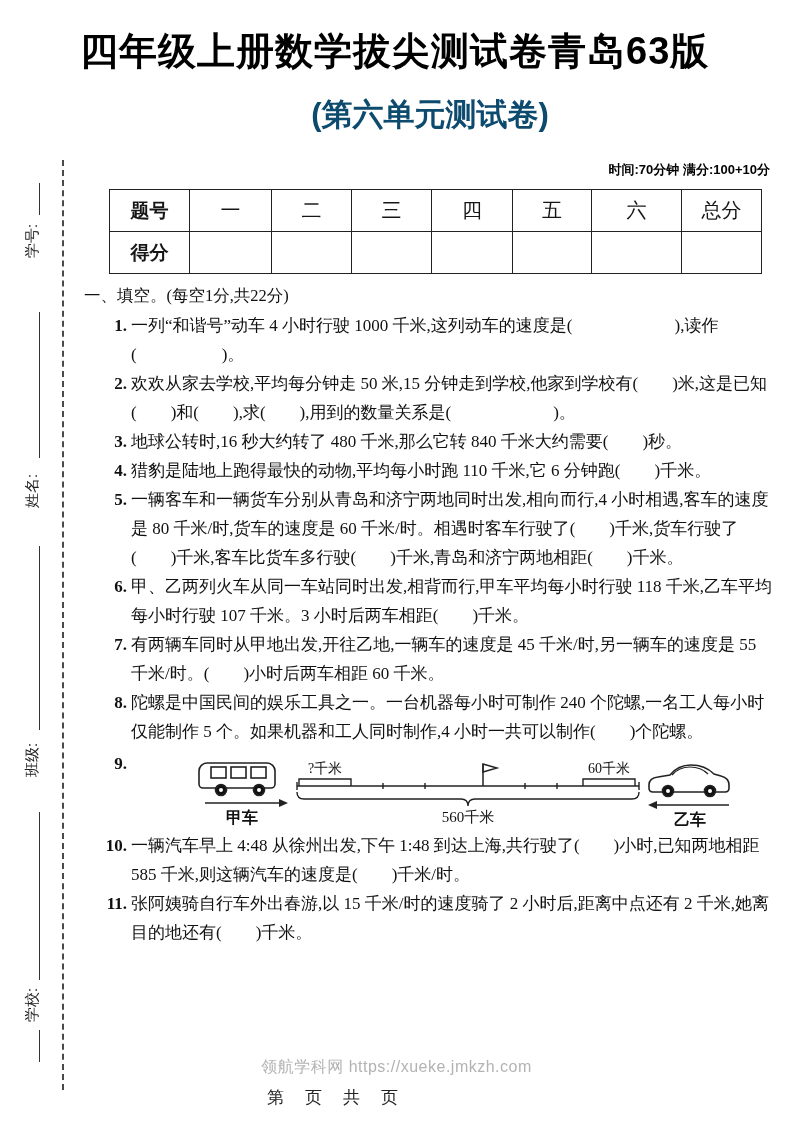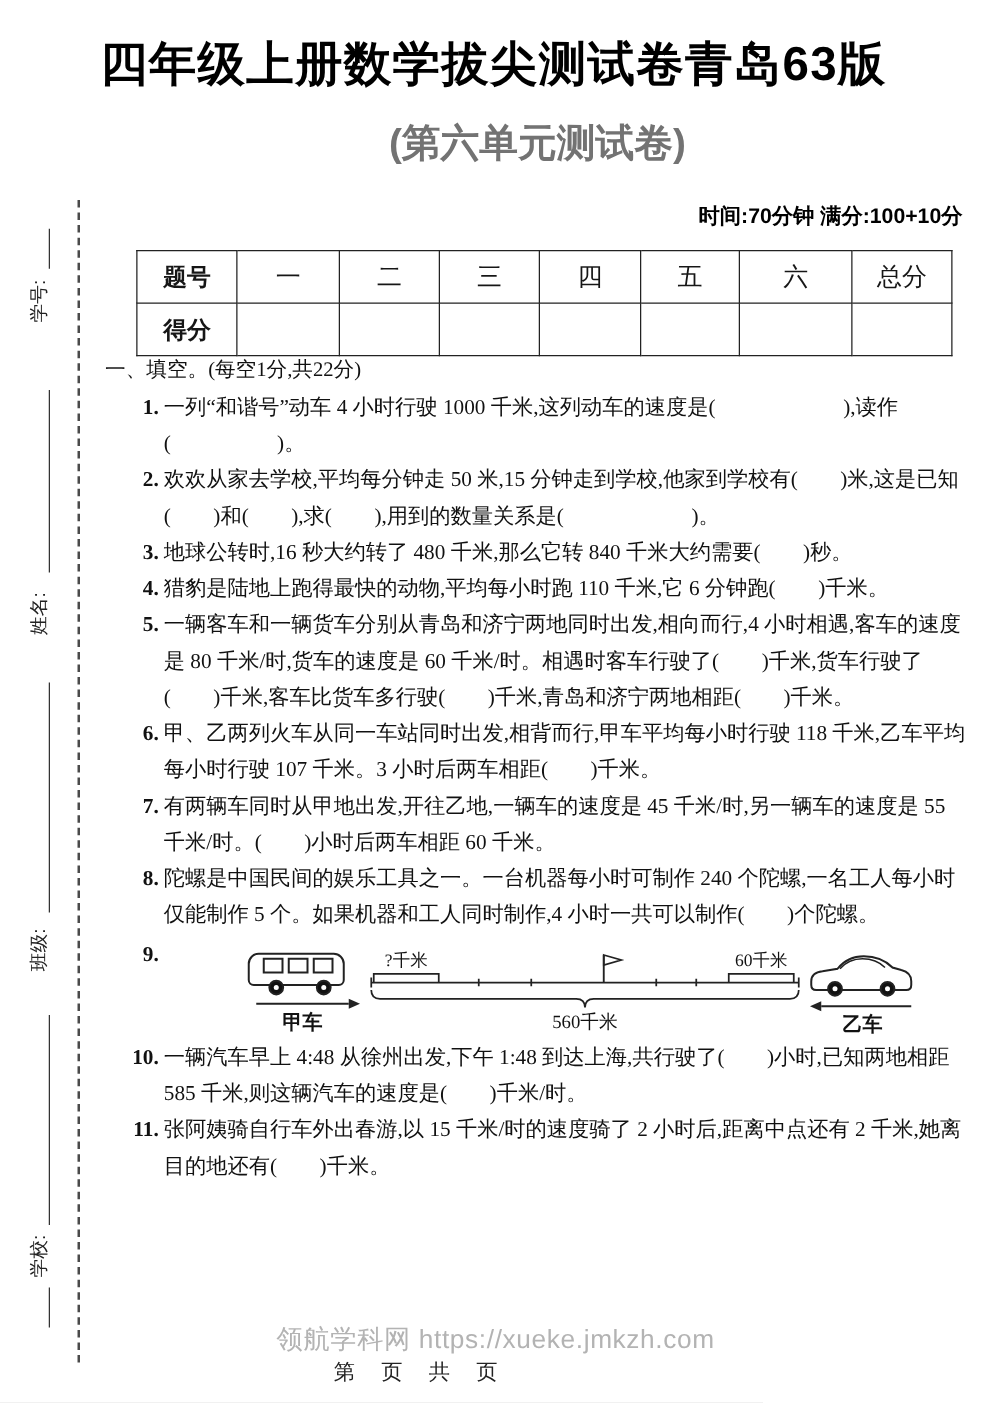--- a/index.html
+++ b/index.html
@@ -14,43 +14,43 @@
   .vline{position:absolute;left:39px;width:0;border-left:1.5px solid #333;}
   .vlabel{position:absolute;left:2px;width:60px;height:20px;line-height:20px;
     text-align:center;font-size:15px;font-family:"Liberation Sans","DejaVu Sans",sans-serif;
     transform:rotate(-90deg);color:#222;white-space:nowrap;}
   
   .title{position:absolute;top:26px;left:80px;width:700px;text-align:left;
     font-family:"Liberation Sans","DejaVu Sans",sans-serif;font-weight:bold;
     font-size:38px;letter-spacing:1px;color:#000;}
   .subtitle{position:absolute;top:94px;left:80px;width:700px;text-align:center;
     font-family:"Liberation Sans","DejaVu Sans",sans-serif;font-weight:bold;
-    font-size:31px;color:#737373;}
+    font-size:31px;color:#0c4a6e;}
   .exam-info{position:absolute;top:161px;right:23px;
     font-family:"Liberation Sans","DejaVu Sans",sans-serif;font-weight:bold;
-    font-size:17px;color:#000;}
-  
-  .score-table{position:absolute;top:200px;left:109px;border-collapse:collapse;
+    font-size:13px;color:#000;}
+  
+  .score-table{position:absolute;top:189px;left:109px;border-collapse:collapse;
     table-layout:fixed;width:652px;}
   .score-table td{border:1.8px solid #222;height:41px;text-align:center;
     font-size:20px;padding:0;}
   .score-table td.hd{font-weight:bold;font-size:19px;}
   
   .section-heading{position:absolute;top:285px;left:84px;font-size:16.5px;color:#111;}
   .questions{position:absolute;top:311px;left:103px;width:674px;font-size:17px;
     line-height:29px;color:#111;}
   .q{position:relative;padding-left:28px;}
   .qnum{position:absolute;left:0;top:0;width:24px;text-align:right;font-weight:bold;}
   
   .diagram-wrap{margin:3px 0 2px 56px;width:560px;}
   .diagram-wrap svg{display:block;}
   
   .footer-site{position:absolute;top:1057px;left:0;width:793px;text-align:center;
     font-family:"Liberation Sans","DejaVu Sans",sans-serif;
-    font-size:21px;color:#b3b3b3;letter-spacing:.5px;}
+    font-size:16px;color:#b3b3b3;letter-spacing:.5px;}
   .footer-page{position:absolute;top:1086px;left:0;width:667px;text-align:center;
     font-size:17px;color:#222;letter-spacing:2px;}
 </style>
 </head>
 <body>
 
 <div class="page">
 
   <div class="dash-rule"></div>
   <div class="vline" style="top:183px;height:32px;"></div>

